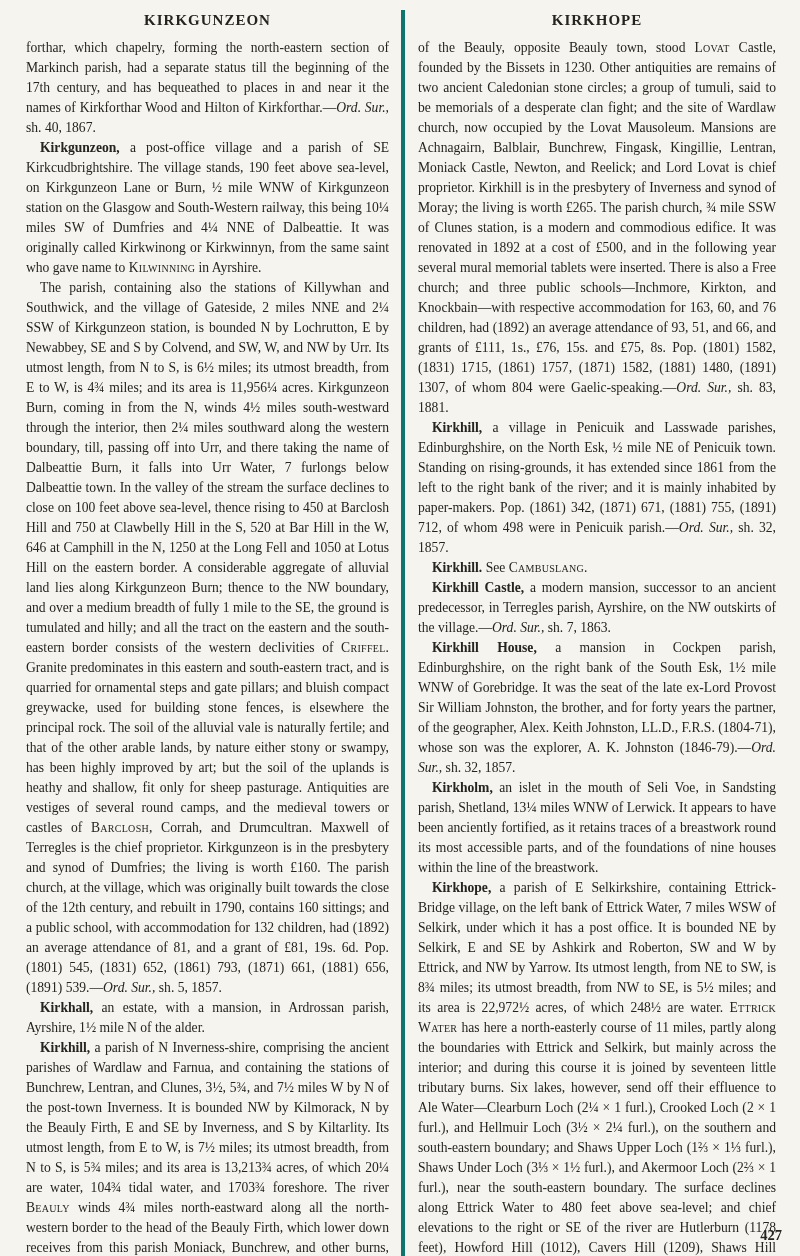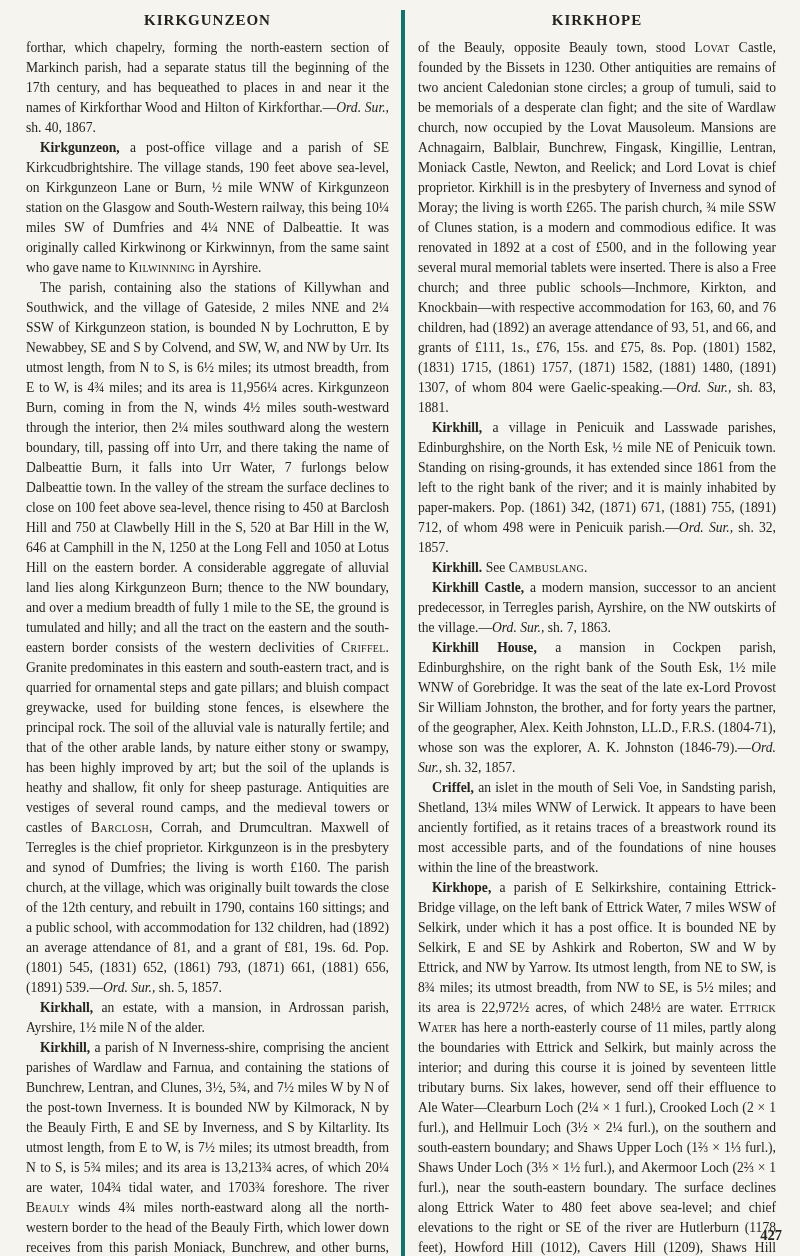--- a/index.html
+++ b/index.html
@@ -59,21 +59,21 @@
         </div>
     </div>
     <div class="column right">
       <h1 class="col-header">KIRKHOPE</h1>
       <div class="col-body">
           <p class="para noindent"><span>of the Beauly, opposite Beauly town, stood </span><span class="sc">Lovat</span><span> Castle, founded by the Bissets in 1230. Other antiquities are remains of two ancient Caledonian stone circles; a group of tumuli, said to be memorials of a desperate clan fight; and the site of Wardlaw church, now occupied by the Lovat Mausoleum. Mansions are Achnagairn, Balblair, Bunchrew, Fingask, Kingillie, Lentran, Moniack Castle, Newton, and Reelick; and Lord Lovat is chief proprietor. Kirkhill is in the presbytery of Inverness and synod of Moray; the living is worth £265. The parish church, ¾ mile SSW of Clunes station, is a modern and commodious edifice. It was renovated in 1892 at a cost of £500, and in the following year several mural memorial tablets were inserted. There is also a Free church; and three public schools—Inchmore, Kirkton, and Knockbain—with respective accommodation for 163, 60, and 76 children, had (1892) an average attendance of 93, 51, and 66, and grants of £111, 1s., £76, 15s. and £75, 8s. Pop. (1801) 1582, (1831) 1715, (1861) 1757, (1871) 1582, (1881) 1480, (1891) 1307, of whom 804 were Gaelic-speaking.—</span><span class="italic">Ord. Sur.,</span><span> sh. 83, 1881.</span></p>
           <p class="para"><span class="lead">Kirkhill,</span><span> a village in Penicuik and Lasswade parishes, Edinburghshire, on the North Esk, ½ mile NE of Penicuik town. Standing on rising-grounds, it has extended since 1861 from the left to the right bank of the river; and it is mainly inhabited by paper-makers. Pop. (1861) 342, (1871) 671, (1881) 755, (1891) 712, of whom 498 were in Penicuik parish.—</span><span class="italic">Ord. Sur.,</span><span> sh. 32, 1857.</span></p>
           <p class="para"><span class="lead">Kirkhill.</span><span> See </span><span class="sc">Cambuslang</span><span>.</span></p>
           <p class="para"><span class="lead">Kirkhill Castle,</span><span> a modern mansion, successor to an ancient predecessor, in Terregles parish, Ayrshire, on the NW outskirts of the village.—</span><span class="italic">Ord. Sur.,</span><span> sh. 7, 1863.</span></p>
           <p class="para"><span class="lead">Kirkhill House,</span><span> a mansion in Cockpen parish, Edinburghshire, on the right bank of the South Esk, 1½ mile WNW of Gorebridge. It was the seat of the late ex-Lord Provost Sir William Johnston, the brother, and for forty years the partner, of the geographer, Alex. Keith Johnston, LL.D., F.R.S. (1804-71), whose son was the explorer, A. K. Johnston (1846-79).—</span><span class="italic">Ord. Sur.,</span><span> sh. 32, 1857.</span></p>
-          <p class="para"><span class="lead">Criffel,</span><span> an islet in the mouth of Seli Voe, in Sandsting parish, Shetland, 13¼ miles WNW of Lerwick. It appears to have been anciently fortified, as it retains traces of a breastwork round its most accessible parts, and of the foundations of nine houses within the line of the breastwork.</span></p>
+          <p class="para"><span class="lead">Kirkholm,</span><span> an islet in the mouth of Seli Voe, in Sandsting parish, Shetland, 13¼ miles WNW of Lerwick. It appears to have been anciently fortified, as it retains traces of a breastwork round its most accessible parts, and of the foundations of nine houses within the line of the breastwork.</span></p>
           <p class="para"><span class="lead">Kirkhope,</span><span> a parish of E Selkirkshire, containing Ettrick-Bridge village, on the left bank of Ettrick Water, 7 miles WSW of Selkirk, under which it has a post office. It is bounded NE by Selkirk, E and SE by Ashkirk and Roberton, SW and W by Ettrick, and NW by Yarrow. Its utmost length, from NE to SW, is 8¾ miles; its utmost breadth, from NW to SE, is 5½ miles; and its area is 22,972½ acres, of which 248½ are water. </span><span class="sc">Ettrick Water</span><span> has here a north-easterly course of 11 miles, partly along the boundaries with Ettrick and Selkirk, but mainly across the interior; and during this course it is joined by seventeen little tributary burns. Six lakes, however, send off their effluence to Ale Water—Clearburn Loch (2¼ × 1 furl.), Crooked Loch (2 × 1 furl.), and Hellmuir Loch (3½ × 2¼ furl.), on the southern and south-eastern boundary; and Shaws Upper Loch (1⅔ × 1⅓ furl.), Shaws Under Loch (3⅓ × 1½ furl.), and Akermoor Loch (2⅔ × 1 furl.), near the south-eastern boundary. The surface declines along Ettrick Water to 480 feet above sea-level; and chief elevations to the right or SE of the river are Hutlerburn (1178 feet), Howford Hill (1012), Cavers Hill (1209), Shaws Hill (1292), Mossbrae Height (1528), Wedder Lairs (1539), and Stand Knowe (1528); to the left or NW, *Fauldshope Hill (1532), *Crook Hill (1580), Long Knowe (1175), *Sundhope Height (1684), Gilmanscleuch Law (1653), and *Black Knowe Head (1808), where asterisks mark those summits </span><span class="hl">that culminate on the</span></p>
         </div>
     </div>
   </div>
   <div class="footer">
     <span>427</span>
   </div>
 </div>
 
 </body></html>

